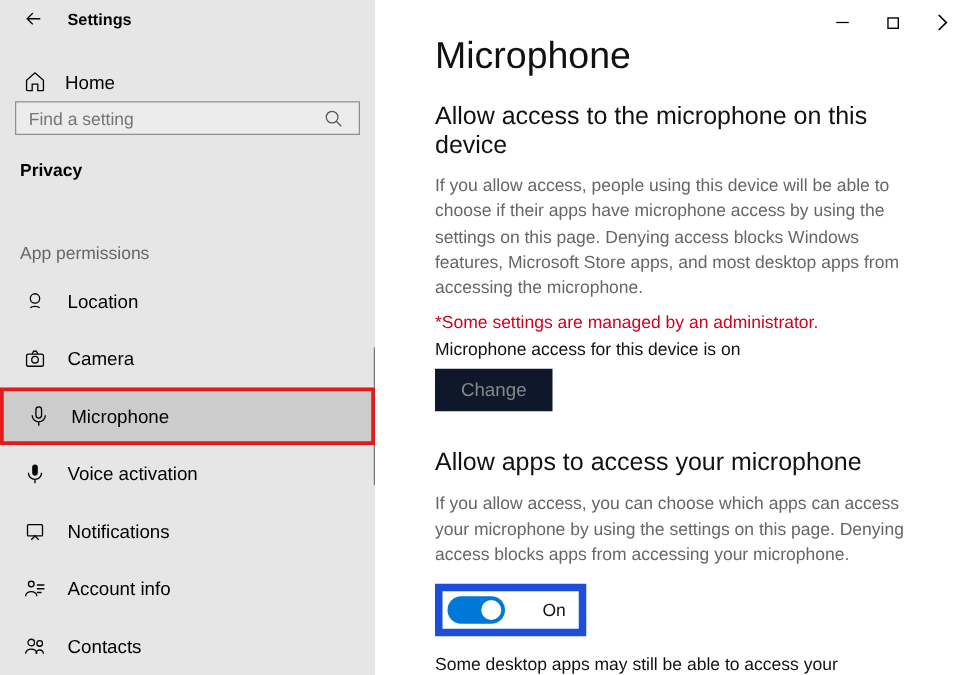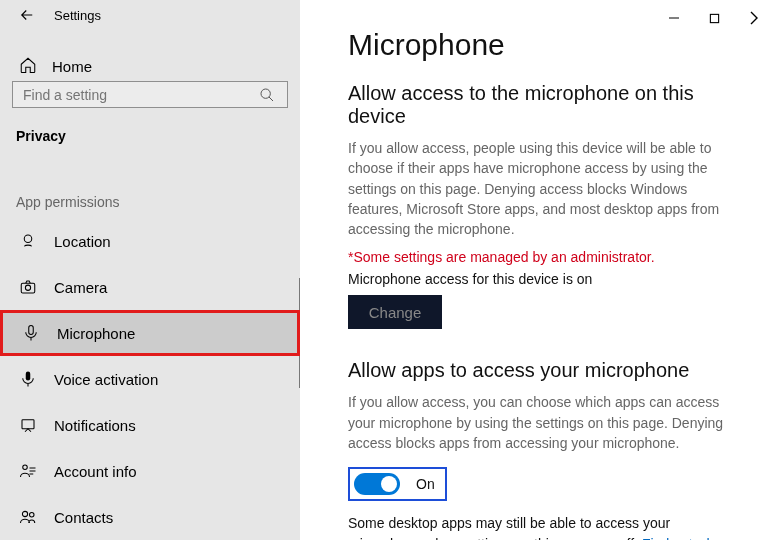--- a/index.html
+++ b/index.html
@@ -1,19 +1,19 @@
 <!DOCTYPE html>
 <html><head>
 <meta charset="utf-8">
 <style>
 *{margin:0;padding:0;box-sizing:border-box;font-family:"Segoe UI",sans-serif;-webkit-font-smoothing:antialiased}
 body{width:768px;height:540px;overflow:hidden;background:#fff;display:flex}
 .sidebar{width:300px;height:540px;background:#e6e6e6;display:flex;flex-direction:column;padding:0 12px}
 .topbar{height:40px;display:flex;align-items:center;gap:18px;padding-left:6px}
-.app-title{font-size:13px;font-weight:400;color:#000}
+.app-title{font-size:13px;font-weight:700;color:#000}
 .home-row{display:flex;align-items:flex-end;gap:14px;height:40px;padding-left:6px;margin-top:14px;cursor:pointer}
 .home-label{font-size:15px;color:#000}
 .search-box{margin-top:6px;height:34px;border:1px solid #8f8f8f;background:#ececec;display:flex;align-items:center;padding:0 10px;position:relative}
 .search-box input{flex:1;background:transparent;border:none;outline:none;font-size:14px;color:#4c1d95}
 .search-icon{position:absolute;right:12px;color:#666;font-size:14px}
 .category-title{margin-top:20px;font-size:14px;font-weight:600;color:#000;padding-left:4px}
 .section-header{margin-top:50px;font-size:14px;color:#666;padding-left:4px}
 .nav-list{margin-top:8px}
 .nav-item{display:flex;align-items:center;gap:16px;height:46px;padding-left:6px;cursor:pointer;position:relative}
 .nav-item.selected{background:#ccc;border:3px solid #e11b1b;margin-left:-12px;margin-right:-12px;padding-left:18px}
@@ -22,21 +22,21 @@
 .scroll-marker{position:absolute;right:-13px;top:60px;width:2px;height:110px;background:#777}
 .content{flex:1;padding:24px 40px 0 48px;overflow:hidden;background:#fff;position:relative}
 .window-controls{position:absolute;top:10px;right:6px;display:flex;gap:24px;color:#222;font-size:12px}
 .window-btn{width:16px;height:16px;display:flex;align-items:center;justify-content:center;cursor:pointer}
 h1{font-size:30px;font-weight:400;margin-top:4px;margin-bottom:20px;color:#111}
 h2{font-size:20px;font-weight:400;margin-bottom:10px;color:#111}
 .body-text{font-size:14px;color:#666;line-height:1.45;margin-bottom:10px;max-width:440px}
 .admin-warning{font-size:14px;color:#d0021b;margin-bottom:6px}
 .status-line{font-size:14px;color:#111;margin-bottom:8px}
 .change-btn{background:#0f172a;color:#888;border:none;width:94px;height:34px;font-size:15px;cursor:default;margin-bottom:30px}
-.toggle-wrap{display:inline-flex;align-items:center;gap:16px;border:2px solid #1d4ed8;padding:4px 10px 4px 4px;margin-top:4px;margin-bottom:12px}
+.toggle-wrap{display:inline-flex;align-items:center;gap:30px;border:6px solid #1d4ed8;padding:4px 10px 4px 4px;margin-top:4px;margin-bottom:12px}
 .toggle{width:46px;height:22px;border-radius:11px;background:#0078d7;position:relative;cursor:pointer}
 .toggle-knob{position:absolute;right:3px;top:3px;width:16px;height:16px;border-radius:50%;background:#fff}
 .toggle-label{font-size:14px;color:#111}
 .link{color:#0067c0;cursor:pointer}
 svg{display:block}
 </style>
 </head>
 <body>
 
 <div class="sidebar">

